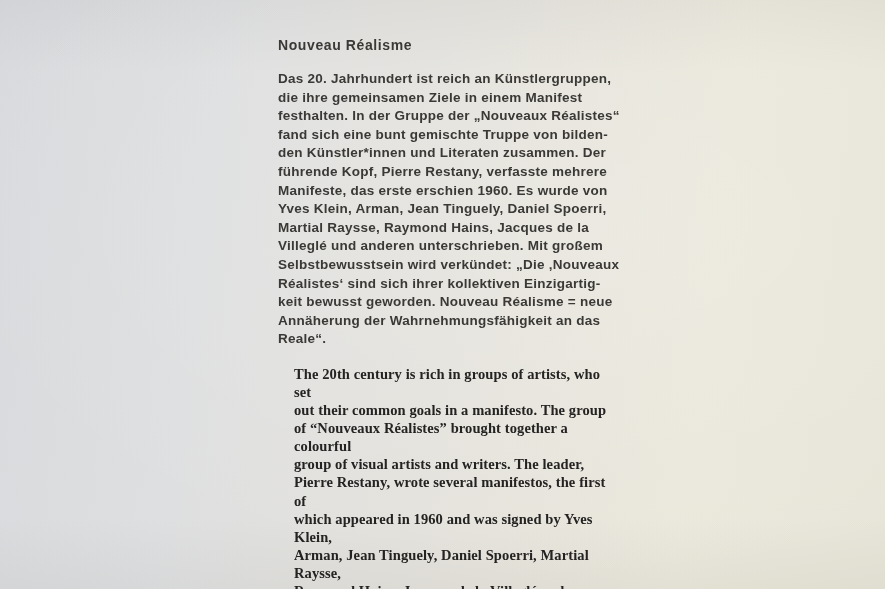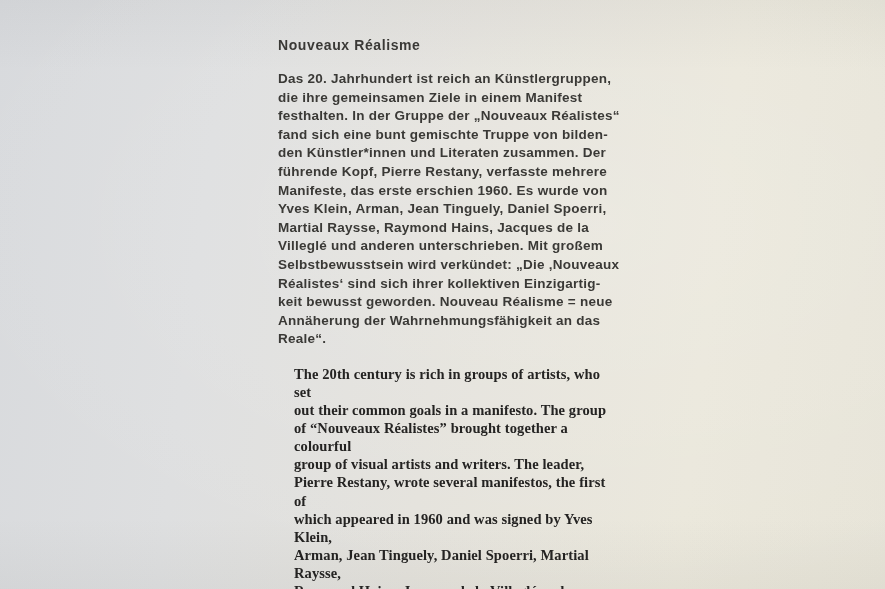--- a/index.html
+++ b/index.html
@@ -60,21 +60,21 @@
     line-height: 18.1px;
     color: var(--text-english, #242322);
     white-space: pre-line;
   }
 </style>
 </head>
 <body>
 
 <div class="scene">
   <div class="panel">
-    <h1 class="panel-title">Nouveaux Réalisme</h1>
+    <h1 class="panel-title">Nouveau Réalisme</h1>
     <p class="german-paragraph">Das 20. Jahrhundert ist reich an Künstlergruppen,
 die ihre gemeinsamen Ziele in einem Manifest
 festhalten. In der Gruppe der „Nouveaux Réalistes“
 fand sich eine bunt gemischte Truppe von bilden-
 den Künstler*innen und Literaten zusammen. Der
 führende Kopf, Pierre Restany, verfasste mehrere
 Manifeste, das erste erschien 1960. Es wurde von
 Yves Klein, Arman, Jean Tinguely, Daniel Spoerri,
 Martial Raysse, Raymond Hains, Jacques de la
 Villeglé und anderen unterschrieben. Mit großem

